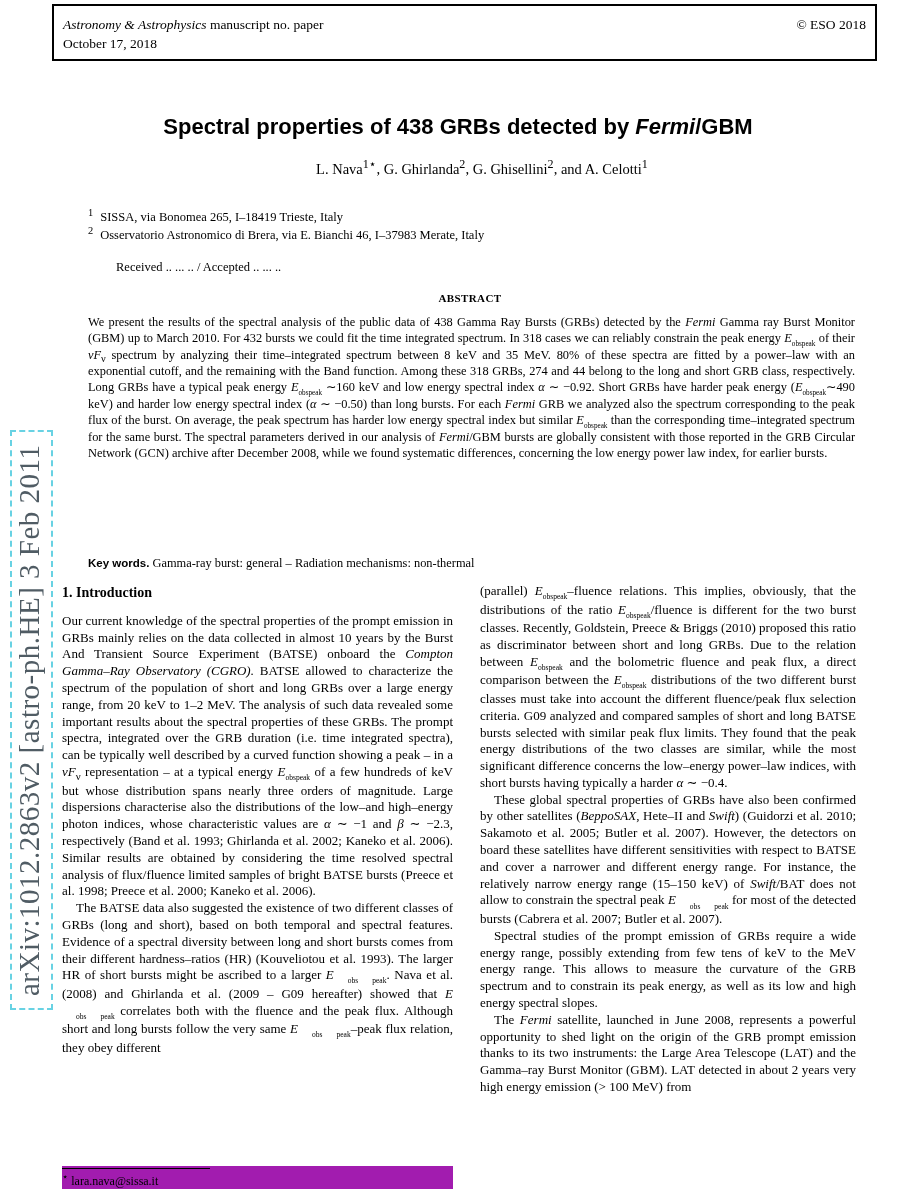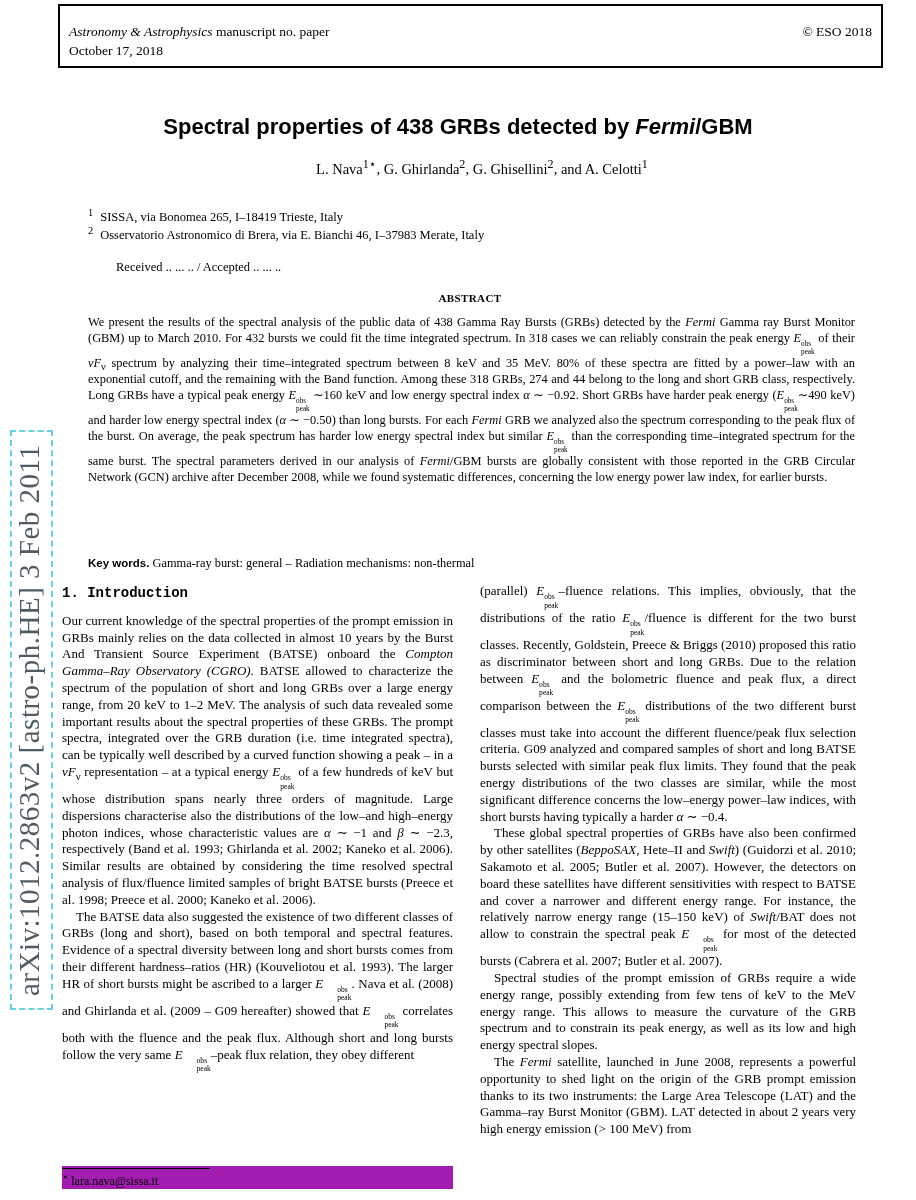--- a/index.html
+++ b/index.html
@@ -2,22 +2,22 @@
 <html><head>
 <meta charset="utf-8">
 <style>
   html,body{margin:0;padding:0;}
   body{
     width:916px;height:1200px;position:relative;overflow:hidden;
     background:#ffffff;color:#000;
     font-family:"Liberation Serif", serif;
   }
   .header-box{
-    position:absolute;top:4px;left:58px;width:803px;
-    border:2px solid #000;padding:16px 9px 6px;
+    position:absolute;top:4px;left:52px;width:803px;
+    border:2px solid #000;padding:9px 9px 6px;
     font-size:13.5px;line-height:19px;
   }
   .hrow{display:flex;justify-content:space-between;}
   .arxiv{
     position:absolute;left:10px;top:1010px;
     transform:rotate(-90deg);transform-origin:0 0;
     white-space:nowrap;
     border:2px dashed #68d2e3;
     padding:1px 12px 5px;
     color:#505c64;
@@ -50,31 +50,31 @@
     font-size:12.4px;line-height:15.9px;text-align:justify;
   }
   .keywords{position:absolute;top:556px;left:88px;width:767px;font-size:12.4px;}
   .kw-label{font-family:"Liberation Sans", sans-serif;font-size:11.5px;font-weight:bold;}
   .cols{position:absolute;top:583px;left:62px;width:794px;display:flex;gap:27px;}
   .col{width:391px;font-size:13px;line-height:16.8px;max-height:617px;overflow:hidden;}
   .rcol{width:376px;font-family:Liberation Serif, serif;}
   .col p{margin:0;text-align:justify;}
   .col p.ind{text-indent:14px;}
   .sec{
-    margin:2px 0 11px 0;font-family:Liberation Mono, monospace;
+    margin:2px 0 11px 0;font-family:Liberation Serif, serif;
     font-size:14px;font-weight:bold;
   }
   .footnote{
     position:absolute;top:1166px;left:62px;width:391px;
     font-size:12px;background:#a21caf;padding-top:2px;
   }
   .fn-rule{width:148px;border-top:1.4px solid #000;margin-bottom:5px;}
   sup,sub{line-height:0;}
   .ss{
-    display:inline-flex;flex-direction:column;
+    display:inline-flex;
     font-size:0.58em;line-height:1.12;
     vertical-align:-0.55em;font-style:normal;text-align:left;
   }
 </style>
 </head>
 <body>
 
 <div class="header-box">
   <div class="hrow">
     <div><i>Astronomy &amp; Astrophysics</i><span> manuscript no. paper</span></div>

